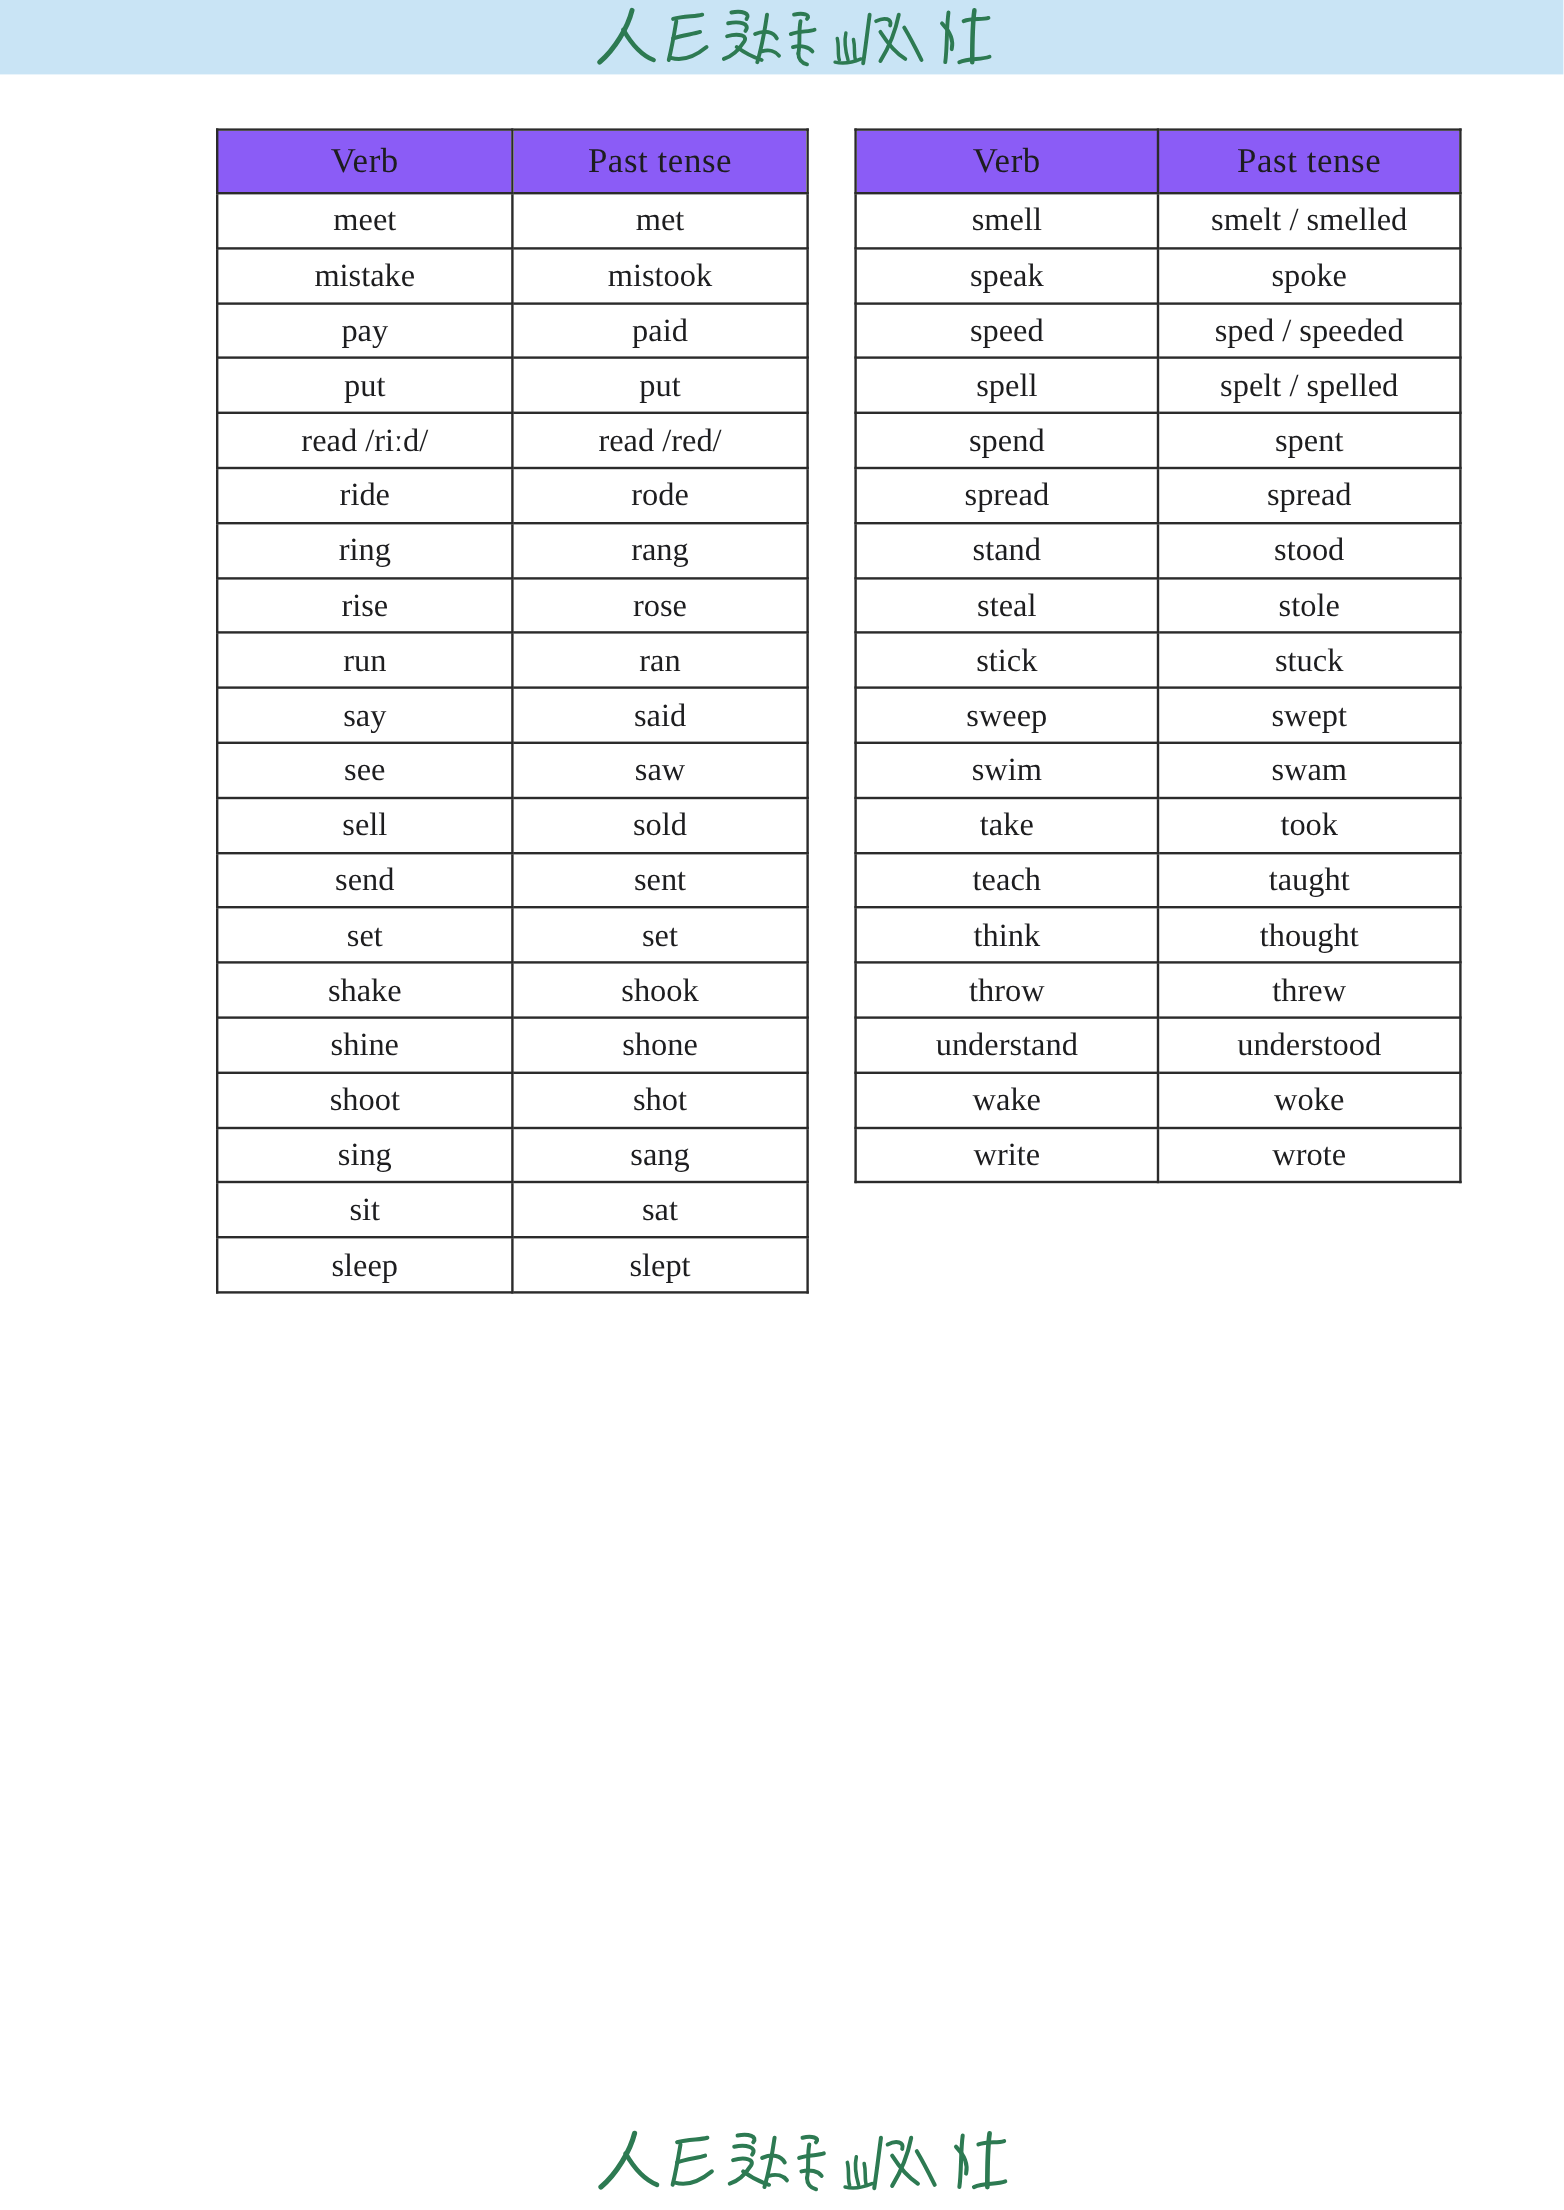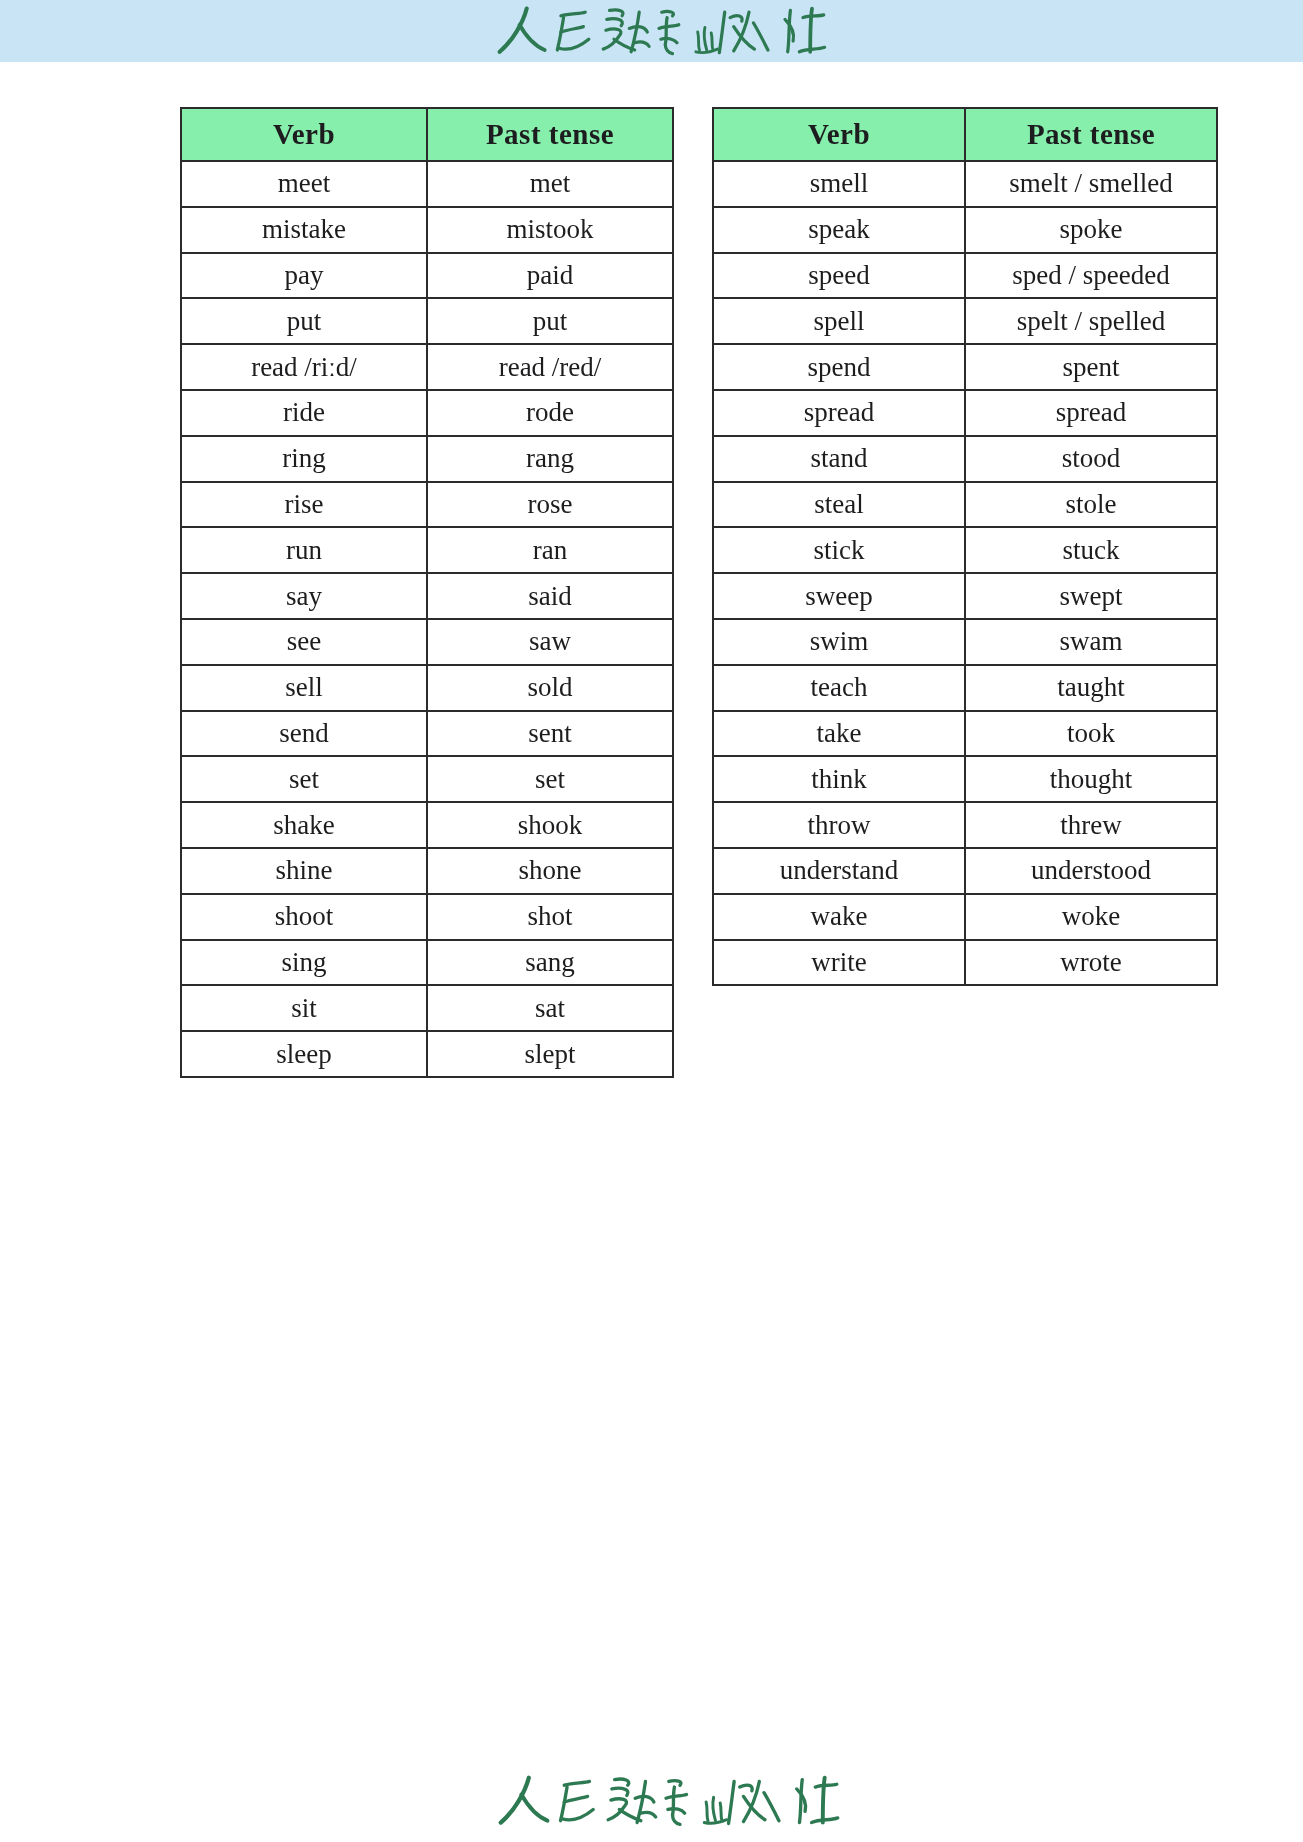--- a/index.html
+++ b/index.html
@@ -31,22 +31,22 @@
   #table-left  { left:180px; width:494px; }
   #table-right { left:712px; width:506px; }
   .verb-table th, .verb-table td {
     border:2px solid #2b2b2b;
     text-align:center; vertical-align:middle;
     padding:0 6px;
     color:#1d1d1f;
     overflow:hidden; white-space:nowrap;
   }
   .verb-table th {
-    background:#86efac;
-    font-weight:bold;
+    background:#8b5cf6;
+    font-weight:normal;
     font-size:29px;
     height:51px;
     letter-spacing:0.5px;
   }
   .verb-table td {
     font-size:27px;
     height:43.8px;
   }
 
   
@@ -264,26 +264,26 @@
           </tr>
           <tr>
             <td>sweep</td>
             <td>swept</td>
           </tr>
           <tr>
             <td>swim</td>
             <td>swam</td>
           </tr>
           <tr>
+            <td>take</td>
+            <td>took</td>
+          </tr>
+          <tr>
             <td>teach</td>
             <td>taught</td>
-          </tr>
-          <tr>
-            <td>take</td>
-            <td>took</td>
           </tr>
           <tr>
             <td>think</td>
             <td>thought</td>
           </tr>
           <tr>
             <td>throw</td>
             <td>threw</td>
           </tr>
           <tr>

